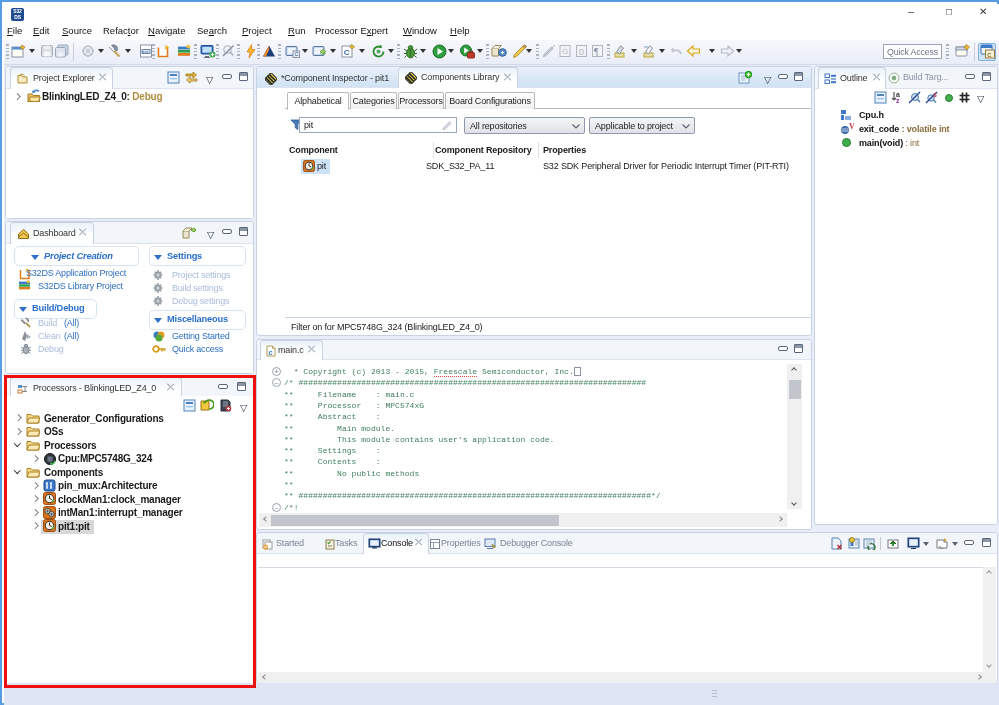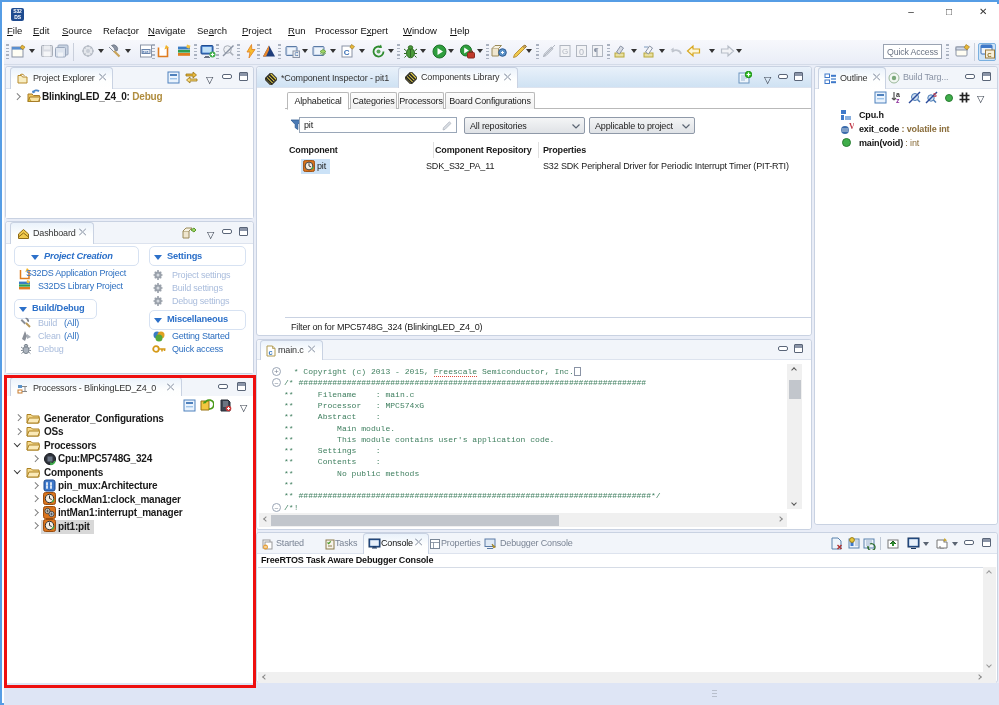--- a/index.html
+++ b/index.html
@@ -693,23 +693,20 @@
         <div class="ddarrow" style="left:666px;top:9px;"></div>
         <svg style="position:absolute;left:679px;top:4px" width="13" height="13" viewBox="0 0 13 13">
             <path d="M1 3 h7 v8 h-7 z" fill="#fff" stroke="#777"></path>
             <path d="M8 5 h3 v6 h-7 v-2" fill="#fff" stroke="#777"></path>
             <path d="M8.5 1 l2.5 2.5 l-3.5 1 z" fill="#caa52a"></path>
           </svg>
         <div class="ddarrow" style="left:695px;top:9px;"></div>
         <div class="minbtn" style="left:707px; top:7px;"></div>
         <div class="maxbtn" style="left:725px; top:5px;"></div>
       </div>
-      <div style="position:absolute;left:0;top:21px;right:0;height:13px;background:#fff;">
-        <span style="position:absolute;left:4px;top:1px;font-weight:bold;color:#111;">FreeRTOS Task Aware Debugger Console</span>
-      </div>
       <div style="position:absolute;left:1px;top:34px;width:728px;height:105px;background:#fff;border-top:1px solid #d6dce6;"></div>
       <div class="vsb" style="position:absolute;right:1px;top:34px;width:13px;height:116px;">
         <div class="sbarrow up" style="top:4px;left:3.5px;border-color:#999;"></div>
         <div class="sbarrow down" style="top:96px;left:3.5px;border-color:#999;"></div>
       </div>
       <div class="hsb" style="position:absolute;left:1px;top:139px;height:11px;width:728px;">
         <div class="sbarrow left" style="left:5px;top:2.5px;"></div>
         <div class="sbarrow right" style="right:5px;top:2.5px;"></div>
       </div>
     </div>

